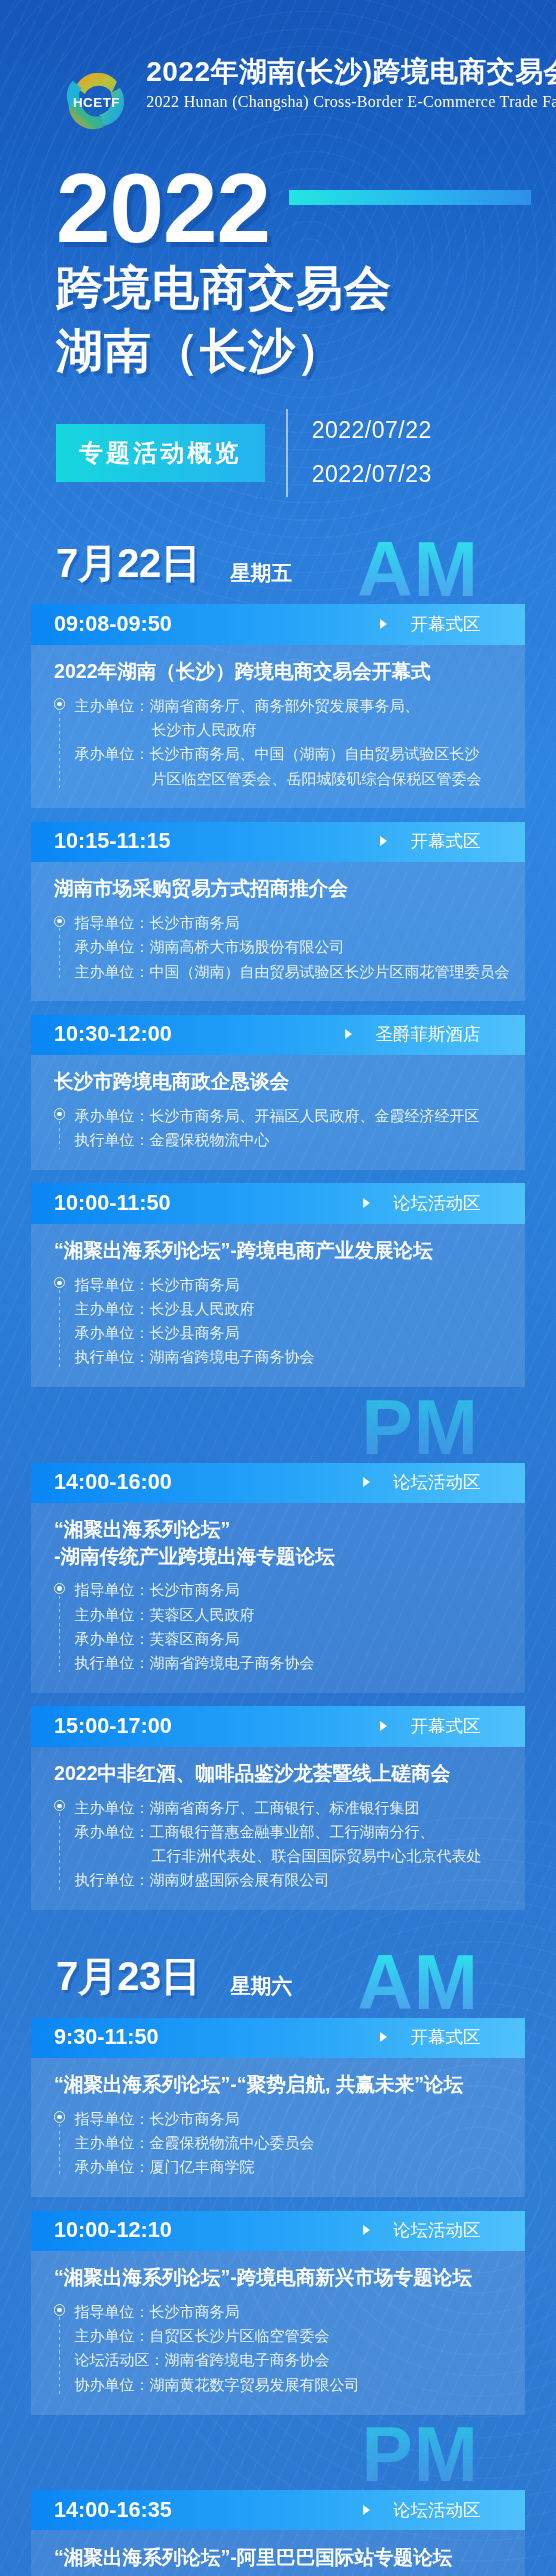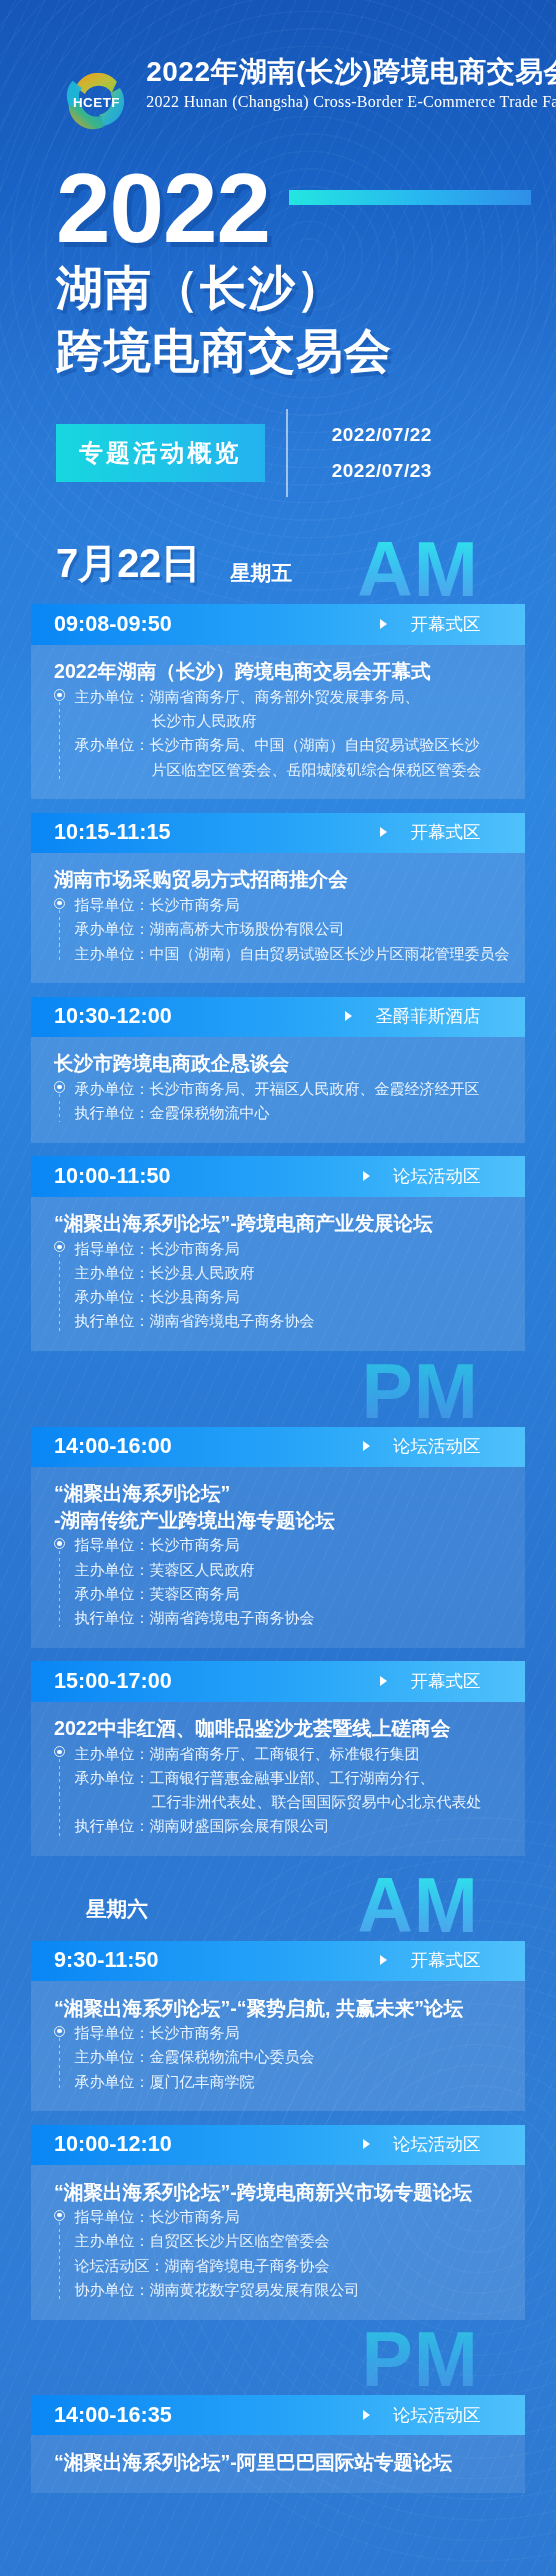--- a/index.html
+++ b/index.html
@@ -54,21 +54,21 @@
     text-shadow:3.6px 3.6px 0 rgba(10,60,140,0.3); margin-top:7.2px;
   }
 
   
   .subrow{ display:flex; align-items:center; padding:31px 12px 0 56px; }
   .badge{
     background:linear-gradient(90deg,#17d7df 0%,#24b2ef 100%);
     padding:13.4px 23px; font-size:24px; font-weight:bold; letter-spacing:3.1px;
   }
   .divider-v{ width:1.5px; height:88px; background:rgba(255,255,255,0.55); margin:0 24px 0 21.6px; }
-  .dates{ font-size:19px; font-weight:bold; letter-spacing:0.5px; line-height:1.9;margin-left:20px; }
+  .dates{ font-size:23px; font-weight:normal; letter-spacing:0.5px; line-height:1.9; }
 
   
   .day-head{ display:flex; align-items:flex-end; padding:39px 0 0 56px; position:relative; }
   .day-num{ font-size:40px; font-weight:bold; letter-spacing:-0.5px; text-shadow:2.6px 2.6px 0 rgba(10,60,140,0.3);}
   .day-week{ font-size:20.6px; font-weight:bold; margin-left:30px; margin-bottom:4.1px; }
   .ampm{
     position:absolute; right:77px; bottom:-9.3px;
     font-size:77px; font-weight:bold; letter-spacing:1px; line-height:0.8;
     background:linear-gradient(180deg,#2ff3ef 0%,#3fc9f5 50%,#55a9ef 100%);
     -webkit-background-clip:text; background-clip:text; color:transparent;
@@ -86,21 +86,21 @@
     display:flex; justify-content:space-between;
     background:linear-gradient(90deg,#0a86f5 0%,#2aa7f8 58%,#4fc1fb 100%);
     padding:6.7px 23px 7.7px 23px;
   }
   .ev-time{ font-size:21.6px; font-weight:bold; letter-spacing:0px; }
   .ev-venue{ font-size:17.5px; display:flex; align-items:center; gap:23px; padding-right:21.6px;}
   .tri{ width:0;height:0;border-left:7.7px solid #fff;border-top:5.2px solid transparent;border-bottom:5.2px solid transparent;}
   .ev-body{ padding:13.4px 23px 17.5px 23px; }
   .ev-title{ font-size:19.6px; font-weight:bold; line-height:1.35; }
   .ev-title .sub{ display:block; }
-  .orgs{ display:flex; margin-top:0; }
+  .orgs{ display:flex; margin-top:9px; }
   .orgs-marker{ flex:0 0 20.6px; padding-top:4.6px; position:relative; }
   .dot-ring{
     width:11.3px;height:11.3px;border-radius:50%;border:1.5px solid #dff2ff;
     display:flex;align-items:center;justify-content:center;
   }
   .dot-ring i{ width:4.6px;height:4.6px;border-radius:50%;background:#fff;display:block;}
   .dash-line{
     position:absolute; left:5.2px; top:17.5px; bottom:3.1px; width:1px;
     background:repeating-linear-gradient(180deg, rgba(255,255,255,0.55) 0 3.1px, rgba(255,255,255,0) 3.1px 6.7px);
   }
@@ -148,22 +148,22 @@
       <div class="mh-cn">2022年湖南(长沙)跨境电商交易会</div>
       <div class="mh-en">2022 Hunan (Changsha) Cross-Border E-Commerce Trade Fair</div>
     </div>
   </div>
 
   <div class="hero">
     <div class="hero-year-row">
       <div class="hero-year">2022</div>
       <div class="hero-rule"></div>
     </div>
+    <div class="hero-cn">跨境电商交易会</div>
     <div class="hero-cn">湖南（长沙）</div>
-    <div class="hero-cn">跨境电商交易会</div>
   </div>
 
   <div class="subrow">
     <div class="badge">专题活动概览</div>
     <div class="divider-v"></div>
     <div class="dates">
       <div>2022/07/22</div>
       <div>2022/07/23</div>
     </div>
   </div>
@@ -324,20 +324,21 @@
             <div class="orgs-list">
               <div class="org-line">主办单位：湖南省商务厅、工商银行、标准银行集团</div>
               <div class="org-line">承办单位：工商银行普惠金融事业部、工行湖南分行、</div>
               <div class="org-line indent">工行非洲代表处、联合国国际贸易中心北京代表处</div>
               <div class="org-line">执行单位：湖南财盛国际会展有限公司</div>
             </div>
           </div>
         </div>
       </div>
       <div class="day-head">
+        <div class="day-num">7月23日</div>
         <div class="day-week">星期六</div>
         <div class="ampm">AM</div>
       </div>
       <div class="panel">
         <div class="ev-bar">
           <div class="ev-time">9:30-11:50</div>
           <div class="ev-venue">
             <span class="tri"></span>
             <span>开幕式区</span>
           </div>

